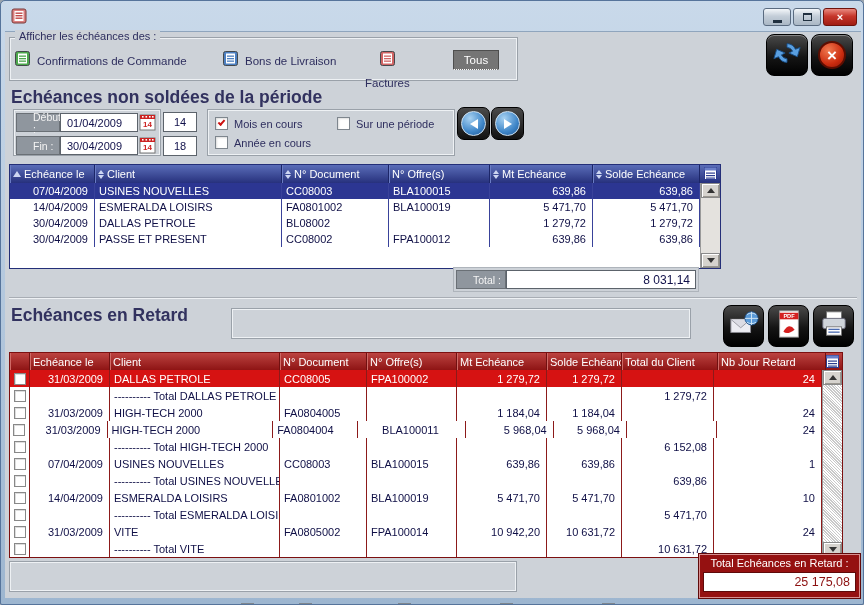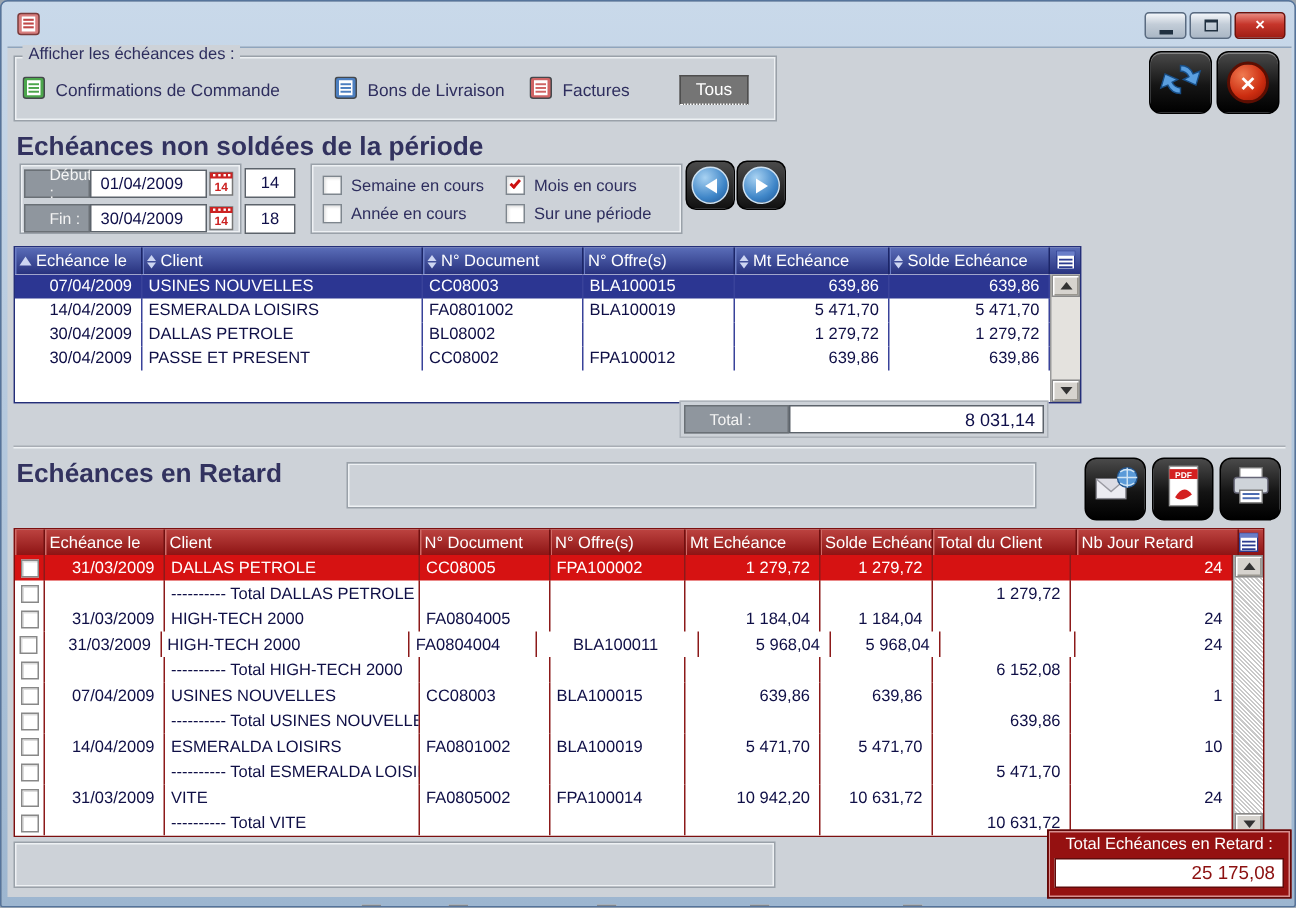--- a/index.html
+++ b/index.html
@@ -107,21 +107,21 @@
   .tbl1 .vscroll{top:18px;height:85px;}
   .tbl2 .vscroll{top:17px;height:187px;background:repeating-linear-gradient(45deg,#ffffff 0 1px,#c9c9c9 1px 2px);}
   .sbtn{position:absolute;left:0;width:100%;height:15px;background:#d6d3ce;border:1px solid #8a8a8a;
         box-shadow:1px 1px 0 #fff inset,-1px -1px 0 #9a9790 inset;display:flex;align-items:center;justify-content:center;}
   .sbtn.up{top:0;} .sbtn.down{bottom:0;}
   .sb-tri-up{width:0;height:0;border-left:4px solid transparent;border-right:4px solid transparent;border-bottom:5px solid #333;}
   .sb-tri-down{width:0;height:0;border-left:4px solid transparent;border-right:4px solid transparent;border-top:5px solid #333;}
 
   
   .total1-box{position:absolute;left:452px;top:266px;width:246px;height:25px;border:1px solid #aeb4bb;background:#cdd2d8;display:flex;align-items:center;padding:2px;}
-  .total1-box .chip{width:70px;height:19px;}
+  .total1-box .chip{width:50px;height:19px;}
   .total1-box .field{flex:1;height:19px;justify-content:flex-end;padding-right:5px;font-size:12px;}
 
   .divider{position:absolute;left:8px;top:296px;width:848px;height:2px;border-top:1px solid #a8adb4;border-bottom:1px solid #eef1f4;}
 
   .late-box{left:230px;top:307px;width:460px;height:31px;}
   .late-grid{position:absolute;left:10px;top:0;height:100%;display:flex;align-items:center;gap:16px;}
 
   .mini-btn{position:absolute;top:304px;width:41px;height:42px;border-radius:8px;border:1px solid #000;
             background:linear-gradient(#4a4a4a,#141414 55%,#000);display:flex;align-items:center;justify-content:center;}
 
@@ -180,21 +180,21 @@
       <span class="filter-item" style="left: 222px; justify-content: center;">
         <span><svg width="15" height="15" viewBox="0 0 15 15">
             <rect x="0.5" y="0.5" width="14" height="14" rx="2" fill="#4c7fc0" stroke="#44484c"></rect>
             <rect x="3" y="2.5" width="9" height="10" fill="#fff"></rect>
             <rect x="4" y="4.5" width="7" height="1.3" fill="#4c7fc0"></rect>
             <rect x="4" y="7" width="7" height="1.3" fill="#4c7fc0"></rect>
             <rect x="4" y="9.5" width="7" height="1.3" fill="#4c7fc0"></rect>
           </svg></span>
         <span class="lbl">Bons de Livraison</span>
       </span>
-      <span class="filter-item" style="left: 352px;">
+      <span class="filter-item" style="left: 364px; flex-direction: column;">
         <span><svg width="15" height="15" viewBox="0 0 15 15">
             <rect x="0.5" y="0.5" width="14" height="14" rx="2" fill="#d06464" stroke="#44484c"></rect>
             <rect x="3" y="2.5" width="9" height="10" fill="#fff"></rect>
             <rect x="4" y="4.5" width="7" height="1.3" fill="#d06464"></rect>
             <rect x="4" y="7" width="7" height="1.3" fill="#d06464"></rect>
             <rect x="4" y="9.5" width="7" height="1.3" fill="#d06464"></rect>
           </svg></span>
         <span class="lbl">Factures</span>
       </span>
     </div>
@@ -244,30 +244,26 @@
           <text x="8.5" y="14" text-anchor="middle" font-size="8" font-weight="bold" fill="#cc2222">14</text>
         </svg>
     </span>
   </div>
   <div class="week-box" style="top:111px;">14</div>
   <div class="week-box" style="top:135px;">18</div>
 
   <div class="group-box period-box"></div>
   <div class="period-grid" style="left:214px;top:113px;" id="period-options">
       <span class="opt">
-        <span class="cb"></span>
-        <span class="opt-label">Semaine en cours</span>
+        <span class="cb checked"></span>
+        <span class="opt-label">Mois en cours</span>
       </span>
       <span class="opt">
         <span class="cb"></span>
         <span class="opt-label">Année en cours</span>
-      </span>
-      <span class="opt">
-        <span class="cb checked"></span>
-        <span class="opt-label">Mois en cours</span>
       </span>
       <span class="opt">
         <span class="cb"></span>
         <span class="opt-label">Sur une période</span>
       </span>
     </div>
 
   <div class="nav-btn" style="left:456px;">
     <span class="nav-circle">
         <span class="tri-left"></span>

